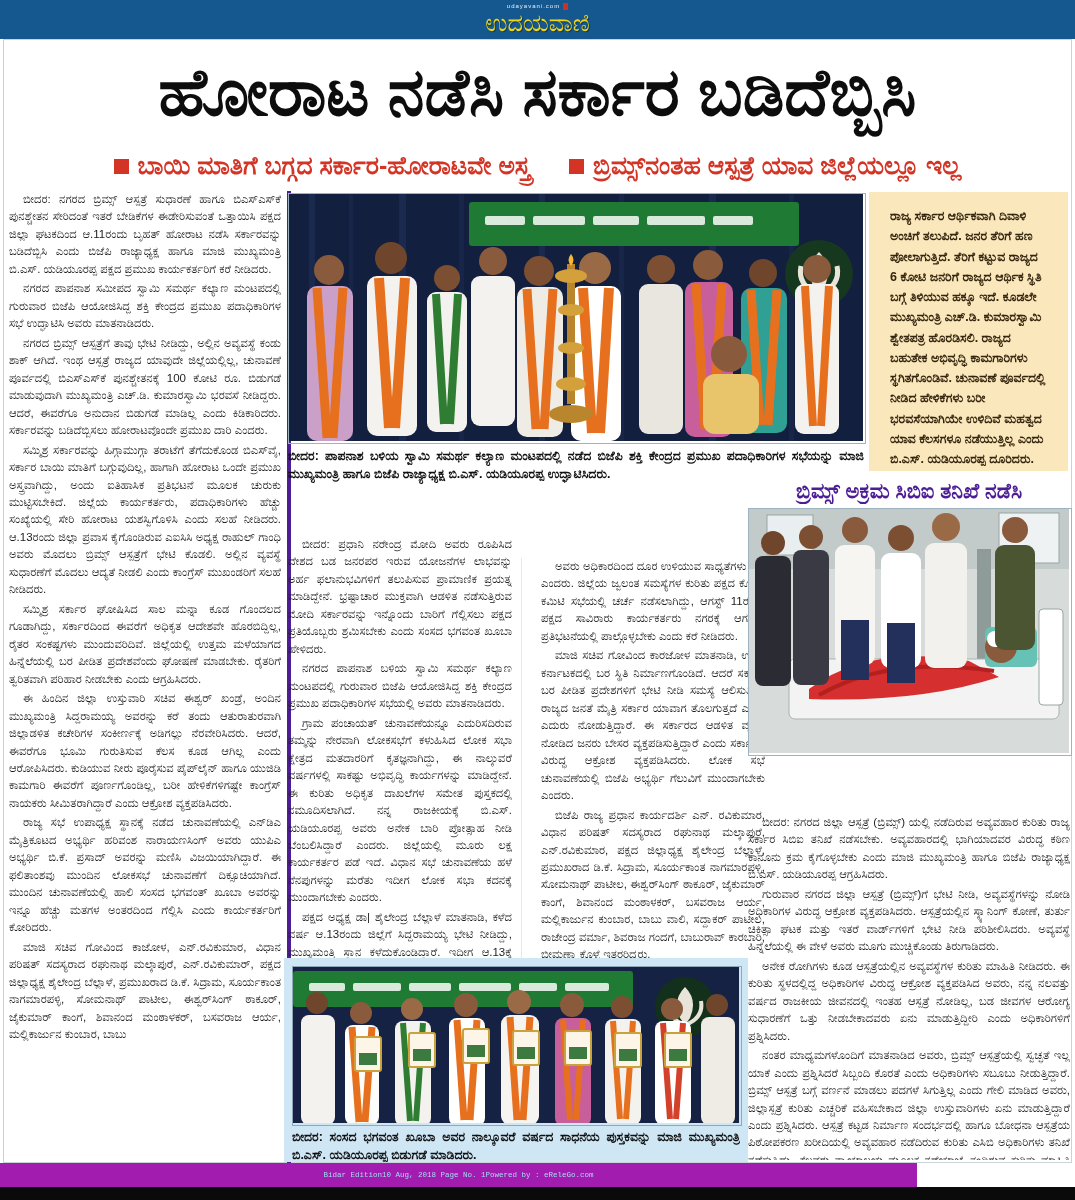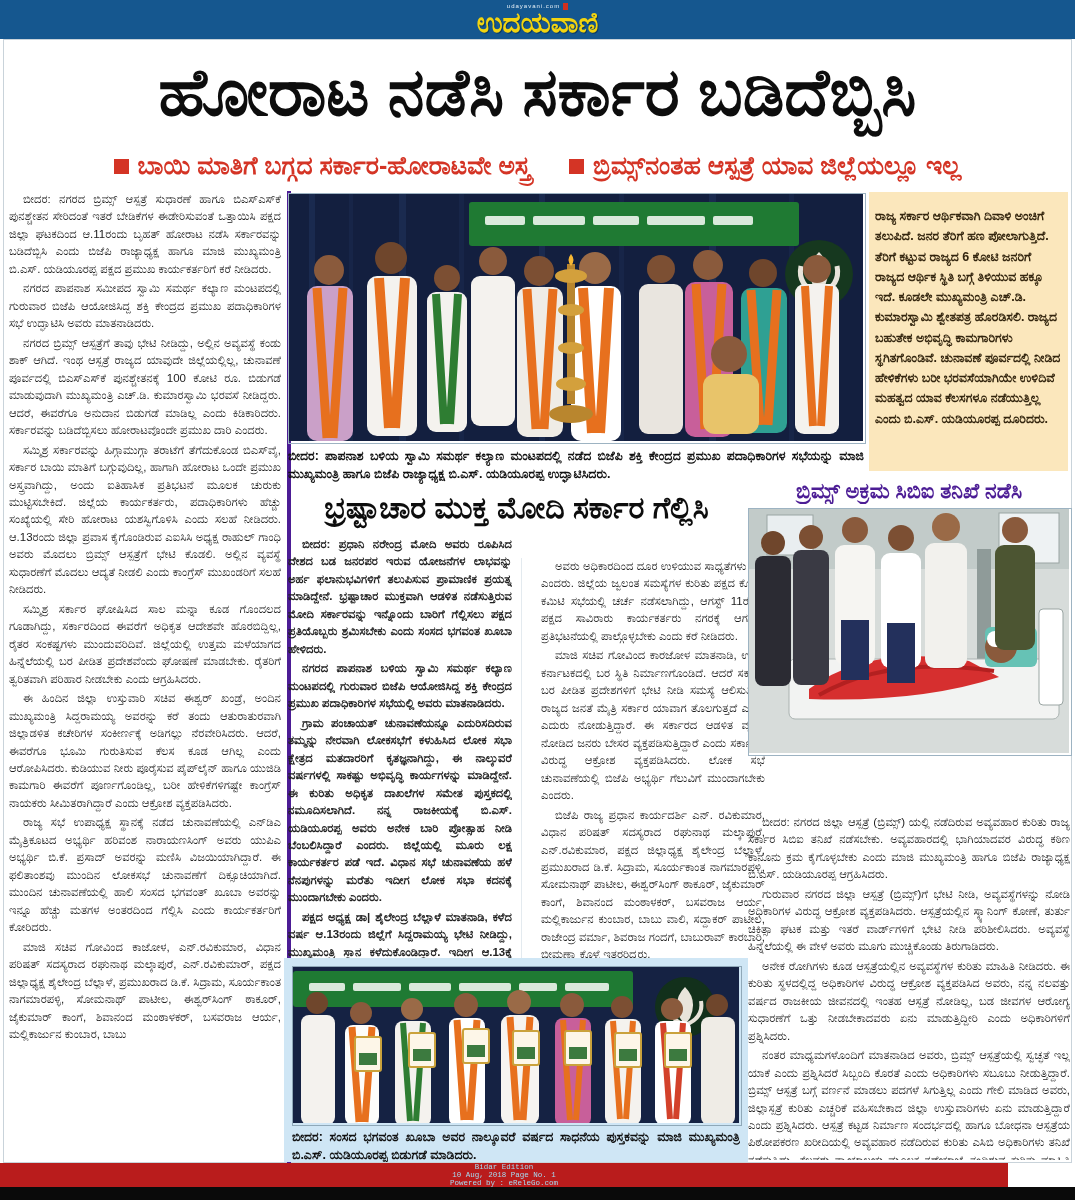--- a/index.html
+++ b/index.html
@@ -5,21 +5,21 @@
   html,body{margin:0;padding:0;background:#e8e8e8;}
   .page{position:relative;width:1075px;height:1200px;background:#ffffff;overflow:hidden;
         font-family:"Liberation Sans","DejaVu Sans",sans-serif;color:#1b1b1b;}
   .frame{position:absolute;left:3px;top:39px;width:1067px;height:1122px;border:1px solid #c9d3da;pointer-events:none;}
 
   
   .topbar{position:absolute;left:0;top:0;width:1075px;height:39px;background:#15578f;
           display:flex;flex-direction:column;align-items:center;justify-content:center;}
   .tagline{font-size:6px;color:#e9f2f8;letter-spacing:1px;line-height:7px;display:flex;align-items:center;gap:3px;}
   .mast-mark{display:inline-block;width:5px;height:7px;background:#d2301f;}
-  .masttitle{font-size:28px;font-weight:bold;color:#f2d410;line-height:26px;text-shadow:1px 1px 0 #0c3a61;}
+  .masttitle{font-size:24px;font-weight:normal;color:#f2d410;line-height:26px;text-shadow:1px 1px 0 #0c3a61;}
 
   
   .headline{position:absolute;left:10px;top:46px;width:1055px;height:96px;
             font-size:66px;line-height:92px;font-weight:800;color:#0d0d0d;text-align:center;
             white-space:nowrap;overflow:hidden;}
   .subheads{position:absolute;left:10px;top:146px;width:1055px;height:40px;display:flex;
             justify-content:center;align-items:center;gap:38px;color:#d43425;font-weight:bold;font-size:25px;}
   .subitem{display:flex;align-items:center;gap:9px;white-space:nowrap;}
   .sq{width:15px;height:15px;background:#d43425;flex:0 0 auto;}
 
@@ -31,44 +31,44 @@
   
   .leftcol{position:absolute;left:9px;top:191px;width:272px;height:972px;overflow:hidden;
            border-right:4px solid #4c1d95;padding-right:6px;}
 
   
   .photo1{position:absolute;left:288px;top:193px;width:576px;height:249px;border:1px solid #9db3c2;}
   .cap1{position:absolute;left:288px;top:447px;width:576px;height:42px;overflow:hidden;}
 
   
   .quotebox{position:absolute;left:869px;top:192px;width:199px;height:279px;background:#fbe7bc;
-            padding:14px 6px;box-sizing:border-box;overflow:hidden;}
+            padding:14px 21px;box-sizing:border-box;overflow:hidden;}
   .quotebox .qtext{font-size:12.5px;line-height:1.62;font-weight:600;color:#33250e;text-align:left;}
 
   
   .modi-head{position:absolute;left:288px;top:486px;width:457px;height:44px;font-size:30px;font-weight:800;
              color:#0d0d0d;text-align:center;line-height:44px;white-space:nowrap;overflow:hidden;}
-  .modi-col1{position:absolute;left:288px;top:536px;width:224px;height:430px;overflow:hidden;font-weight:bold;}
+  .modi-col1{position:absolute;left:288px;top:536px;width:224px;height:430px;overflow:hidden;}
   .modi-col2{position:absolute;left:521px;top:536px;width:224px;height:430px;overflow:hidden;border-left:1px solid #e3eaef;padding-left:19px;margin-top:22px;}
 
   
   .cbi-head{position:absolute;left:748px;top:478px;width:322px;height:26px;font-size:21px;font-weight:800;
             color:#4c1d95;text-align:center;line-height:26px;white-space:nowrap;overflow:hidden;}
   .photo2{position:absolute;left:748px;top:508px;width:322px;height:246px;border:1px solid #9db3c2;}
   .cap2{position:absolute;left:748px;top:758px;width:322px;height:54px;overflow:hidden;}
   .cbi-body{position:absolute;left:748px;top:814px;width:322px;height:346px;overflow:hidden;}
 
   
   .bluepanel{position:absolute;left:284px;top:958px;width:464px;height:204px;background:#cfe6f5;}
   .photo3{position:absolute;left:292px;top:966px;width:448px;height:158px;border:1px solid #8fa8b8;}
   .cap3{position:absolute;left:292px;top:1128px;width:448px;height:34px;overflow:hidden;}
 
   
-  .footer{position:absolute;left:0;top:1163px;width:1008px;height:24px;background:#b91c1c;
-          display:flex;flex-direction:column;align-items:center;justify-content:center;}
+  .footer{position:absolute;left:0;top:1163px;width:917px;height:24px;background:#a21caf;
+          display:flex;align-items:center;justify-content:center;}
   .footer div{font-family:"Liberation Mono","DejaVu Sans Mono",monospace;font-size:7.5px;line-height:8px;color:#a5dcf2;}
   .blackbar{position:absolute;left:0;top:1187px;width:1075px;height:13px;background:#0a0a0a;}
 
   svg{display:block;}
 </style>
 </head>
 <body>
 
 <div class="page">
 
@@ -198,21 +198,20 @@
         <path d="M20 -10 q5 6 0 12 q-5 -6 0 -12z" fill="#f7b733"></path>
       </g>
     </svg>
   </div>
   <div class="cap1 caption">ಬೀದರ: ಪಾಪನಾಶ ಬಳಿಯ ಸ್ವಾಮಿ ಸಮರ್ಥ ಕಲ್ಯಾಣ ಮಂಟಪದಲ್ಲಿ ನಡೆದ ಬಿಜೆಪಿ ಶಕ್ತಿ ಕೇಂದ್ರದ ಪ್ರಮುಖ ಪದಾಧಿಕಾರಿಗಳ ಸಭೆಯನ್ನು ಮಾಜಿ ಮುಖ್ಯಮಂತ್ರಿ ಹಾಗೂ ಬಿಜೆಪಿ ರಾಜ್ಯಾಧ್ಯಕ್ಷ ಬಿ.ಎಸ್. ಯಡಿಯೂರಪ್ಪ ಉದ್ಘಾಟಿಸಿದರು.</div>
 
   <div class="quotebox">
     <div class="qtext">ರಾಜ್ಯ ಸರ್ಕಾರ ಆರ್ಥಿಕವಾಗಿ ದಿವಾಳಿ ಅಂಚಿಗೆ ತಲುಪಿದೆ. ಜನರ ತೆರಿಗೆ ಹಣ ಪೋಲಾಗುತ್ತಿದೆ. ತೆರಿಗೆ ಕಟ್ಟುವ ರಾಜ್ಯದ 6 ಕೋಟಿ ಜನರಿಗೆ ರಾಜ್ಯದ ಆರ್ಥಿಕ ಸ್ಥಿತಿ ಬಗ್ಗೆ ತಿಳಿಯುವ ಹಕ್ಕೂ ಇದೆ. ಕೂಡಲೇ ಮುಖ್ಯಮಂತ್ರಿ ಎಚ್.ಡಿ. ಕುಮಾರಸ್ವಾಮಿ ಶ್ವೇತಪತ್ರ ಹೊರಡಿಸಲಿ. ರಾಜ್ಯದ ಬಹುತೇಕ ಅಭಿವೃದ್ಧಿ ಕಾಮಗಾರಿಗಳು ಸ್ಥಗಿತಗೊಂಡಿವೆ. ಚುನಾವಣೆ ಪೂರ್ವದಲ್ಲಿ ನೀಡಿದ ಹೇಳಿಕೆಗಳು ಬರೀ ಭರವಸೆಯಾಗಿಯೇ ಉಳಿದಿವೆ ಮಹತ್ವದ ಯಾವ ಕೆಲಸಗಳೂ ನಡೆಯುತ್ತಿಲ್ಲ ಎಂದು ಬಿ.ಎಸ್. ಯಡಿಯೂರಪ್ಪ ದೂರಿದರು.</div>
   </div>
 
-  <div class="modi-head">ಭ್ರಷ್ಟಾಚಾರ ಮುಕ್ತ ಮೋದಿ ಸರ್ಕಾರ ಗೆಲ್ಲಿಸಿ</div>
   <div class="modi-col1 body-txt">
     <p>ಬೀದರ: ಪ್ರಧಾನಿ ನರೇಂದ್ರ ಮೋದಿ ಅವರು ರೂಪಿಸಿದ ದೇಶದ ಬಡ ಜನರಪರ ಇರುವ ಯೋಜನೆಗಳ ಲಾಭವನ್ನು ಅರ್ಹ ಫಲಾನುಭವಿಗಳಿಗೆ ತಲುಪಿಸುವ ಪ್ರಾಮಾಣಿಕ ಪ್ರಯತ್ನ ಮಾಡಿದ್ದೇನೆ. ಭ್ರಷ್ಟಾಚಾರ ಮುಕ್ತವಾಗಿ ಆಡಳಿತ ನಡೆಸುತ್ತಿರುವ ಮೋದಿ ಸರ್ಕಾರವನ್ನು ಇನ್ನೊಂದು ಬಾರಿಗೆ ಗೆಲ್ಲಿಸಲು ಪಕ್ಷದ ಪ್ರತಿಯೊಬ್ಬರು ಶ್ರಮಿಸಬೇಕು ಎಂದು ಸಂಸದ ಭಗವಂತ ಖೂಬಾ ಹೇಳಿದರು.</p>
     <p>ನಗರದ ಪಾಪನಾಶ ಬಳಿಯ ಸ್ವಾಮಿ ಸಮರ್ಥ ಕಲ್ಯಾಣ ಮಂಟಪದಲ್ಲಿ ಗುರುವಾರ ಬಿಜೆಪಿ ಆಯೋಜಿಸಿದ್ದ ಶಕ್ತಿ ಕೇಂದ್ರದ ಪ್ರಮುಖ ಪದಾಧಿಕಾರಿಗಳ ಸಭೆಯಲ್ಲಿ ಅವರು ಮಾತನಾಡಿದರು.</p>
     <p>ಗ್ರಾಮ ಪಂಚಾಯತ್ ಚುನಾವಣೆಯನ್ನೂ ಎದುರಿಸದಿರುವ ತಮ್ಮನ್ನು ನೇರವಾಗಿ ಲೋಕಸಭೆಗೆ ಕಳುಹಿಸಿದ ಲೋಕ ಸಭಾ ಕ್ಷೇತ್ರದ ಮತದಾರರಿಗೆ ಕೃತಜ್ಞನಾಗಿದ್ದು, ಈ ನಾಲ್ಕುವರೆ ವರ್ಷಗಳಲ್ಲಿ ಸಾಕಷ್ಟು ಅಭಿವೃದ್ಧಿ ಕಾರ್ಯಗಳನ್ನು ಮಾಡಿದ್ದೇನೆ. ಈ ಕುರಿತು ಅಧಿಕೃತ ದಾಖಲೆಗಳ ಸಮೇತ ಪುಸ್ತಕದಲ್ಲಿ ನಮೂದಿಸಲಾಗಿದೆ. ನನ್ನ ರಾಜಕೀಯಕ್ಕೆ ಬಿ.ಎಸ್. ಯಡಿಯೂರಪ್ಪ ಅವರು ಅನೇಕ ಬಾರಿ ಪ್ರೋತ್ಸಾಹ ನೀಡಿ ಬೆಂಬಲಿಸಿದ್ದಾರೆ ಎಂದರು. ಜಿಲ್ಲೆಯಲ್ಲಿ ಮೂರು ಲಕ್ಷ ಕಾರ್ಯಕರ್ತರ ಪಡೆ ಇದೆ. ವಿಧಾನ ಸಭೆ ಚುನಾವಣೆಯ ಹಳೆ ನೆನಪುಗಳನ್ನು ಮರೆತು ಇದೀಗ ಲೋಕ ಸಭಾ ಕದನಕ್ಕೆ ಮುಂದಾಗಬೇಕು ಎಂದರು.</p>
     <p>ಪಕ್ಷದ ಅಧ್ಯಕ್ಷ ಡಾ| ಶೈಲೇಂದ್ರ ಬೆಲ್ಲಾಳೆ ಮಾತನಾಡಿ, ಕಳೆದ ವರ್ಷ ಆ.13ರಂದು ಜಿಲ್ಲೆಗೆ ಸಿದ್ದರಾಮಯ್ಯ ಭೇಟಿ ನೀಡಿದ್ದು, ಮುಖ್ಯಮಂತ್ರಿ ಸ್ಥಾನ ಕಳೆದುಕೊಂಡಿದ್ದಾರೆ. ಇದೀಗ ಆ.13ಕ್ಕೆ ರಾಹುಲ್ ಗಾಂಧಿ ಭೇಟಿ ನೀಡುತ್ತಿದ್ದು,</p>
   </div>
   <div class="modi-col2 body-txt">
     <p>ಅವರು ಅಧಿಕಾರದಿಂದ ದೂರ ಉಳಿಯುವ ಸಾಧ್ಯತೆಗಳು ಇವೆ ಎಂದರು. ಜಿಲ್ಲೆಯ ಜ್ವಲಂತ ಸಮಸ್ಯೆಗಳ ಕುರಿತು ಪಕ್ಷದ ಕೋರ್ ಕಮಿಟಿ ಸಭೆಯಲ್ಲಿ ಚರ್ಚೆ ನಡೆಸಲಾಗಿದ್ದು, ಆಗಸ್ಟ್ 11ರಂದು ಪಕ್ಷದ ಸಾವಿರಾರು ಕಾರ್ಯಕರ್ತರು ನಗರಕ್ಕೆ ಆಗಮಿಸಿ ಪ್ರತಿಭಟನೆಯಲ್ಲಿ ಪಾಲ್ಗೊಳ್ಳಬೇಕು ಎಂದು ಕರೆ ನೀಡಿದರು.</p>
     <p>ಮಾಜಿ ಸಚಿವ ಗೋವಿಂದ ಕಾರಜೋಳ ಮಾತನಾಡಿ, ಉತ್ತರ ಕರ್ನಾಟಕದಲ್ಲಿ ಬರ ಸ್ಥಿತಿ ನಿರ್ಮಾಣಗೊಂಡಿದೆ. ಆದರೆ ಸರ್ಕಾರ ಬರ ಪೀಡಿತ ಪ್ರದೇಶಗಳಿಗೆ ಭೇಟಿ ನೀಡಿ ಸಮಸ್ಯೆ ಆಲಿಸುತ್ತಿಲ್ಲ, ರಾಜ್ಯದ ಜನತೆ ಮೈತ್ರಿ ಸರ್ಕಾರ ಯಾವಾಗ ತೊಲಗುತ್ತದೆ ಎಂದು ಎದುರು ನೋಡುತ್ತಿದ್ದಾರೆ. ಈ ಸರ್ಕಾರದ ಆಡಳಿತ ವೈಖರಿ ನೋಡಿದ ಜನರು ಬೇಸರ ವ್ಯಕ್ತಪಡಿಸುತ್ತಿದ್ದಾರೆ ಎಂದು ಸರ್ಕಾರದ ವಿರುದ್ಧ ಆಕ್ರೋಶ ವ್ಯಕ್ತಪಡಿಸಿದರು. ಲೋಕ ಸಭೆ ಚುನಾವಣೆಯಲ್ಲಿ ಬಿಜೆಪಿ ಅಭ್ಯರ್ಥಿ ಗೆಲುವಿಗೆ ಮುಂದಾಗಬೇಕು ಎಂದರು.</p>
     <p>ಬಿಜೆಪಿ ರಾಜ್ಯ ಪ್ರಧಾನ ಕಾರ್ಯದರ್ಶಿ ಎನ್. ರವಿಕುಮಾರ, ವಿಧಾನ ಪರಿಷತ್ ಸದಸ್ಯರಾದ ರಘುನಾಥ ಮಲ್ಕಾಪುರೆ, ಎನ್.ರವಿಕುಮಾರ, ಪಕ್ಷದ ಜಿಲ್ಲಾಧ್ಯಕ್ಷ ಶೈಲೇಂದ್ರ ಬೆಲ್ಲಾಳೆ, ಪ್ರಮುಖರಾದ ಡಿ.ಕೆ. ಸಿದ್ರಾಮ, ಸೂರ್ಯಕಾಂತ ನಾಗಮಾರಪಳ್ಳಿ, ಸೋಮನಾಥ್ ಪಾಟೀಲ, ಈಶ್ವರ್‌ಸಿಂಗ್ ಠಾಕೂರ್, ಜೈಕುಮಾರ್ ಕಾಂಗೆ, ಶಿವಾನಂದ ಮಂಠಾಳಕರ್, ಬಸವರಾಜ ಆರ್ಯ, ಮಲ್ಲಿಕಾರ್ಜುನ ಕುಂಬಾರ, ಬಾಬು ವಾಲಿ, ಸದ್ದಾಕರ್ ಪಾಟೀಲ, ರಾಜೇಂದ್ರ ವರ್ಮಾ, ಶಿವರಾಜ ಗಂದಗೆ, ಬಾಬುರಾವ್ ಕಾರಬಾರಿ, ಭೀಮಣ್ಣಾ ಕೊಳ್ಳೆ ಇತರರಿದ್ದರು.</p>

